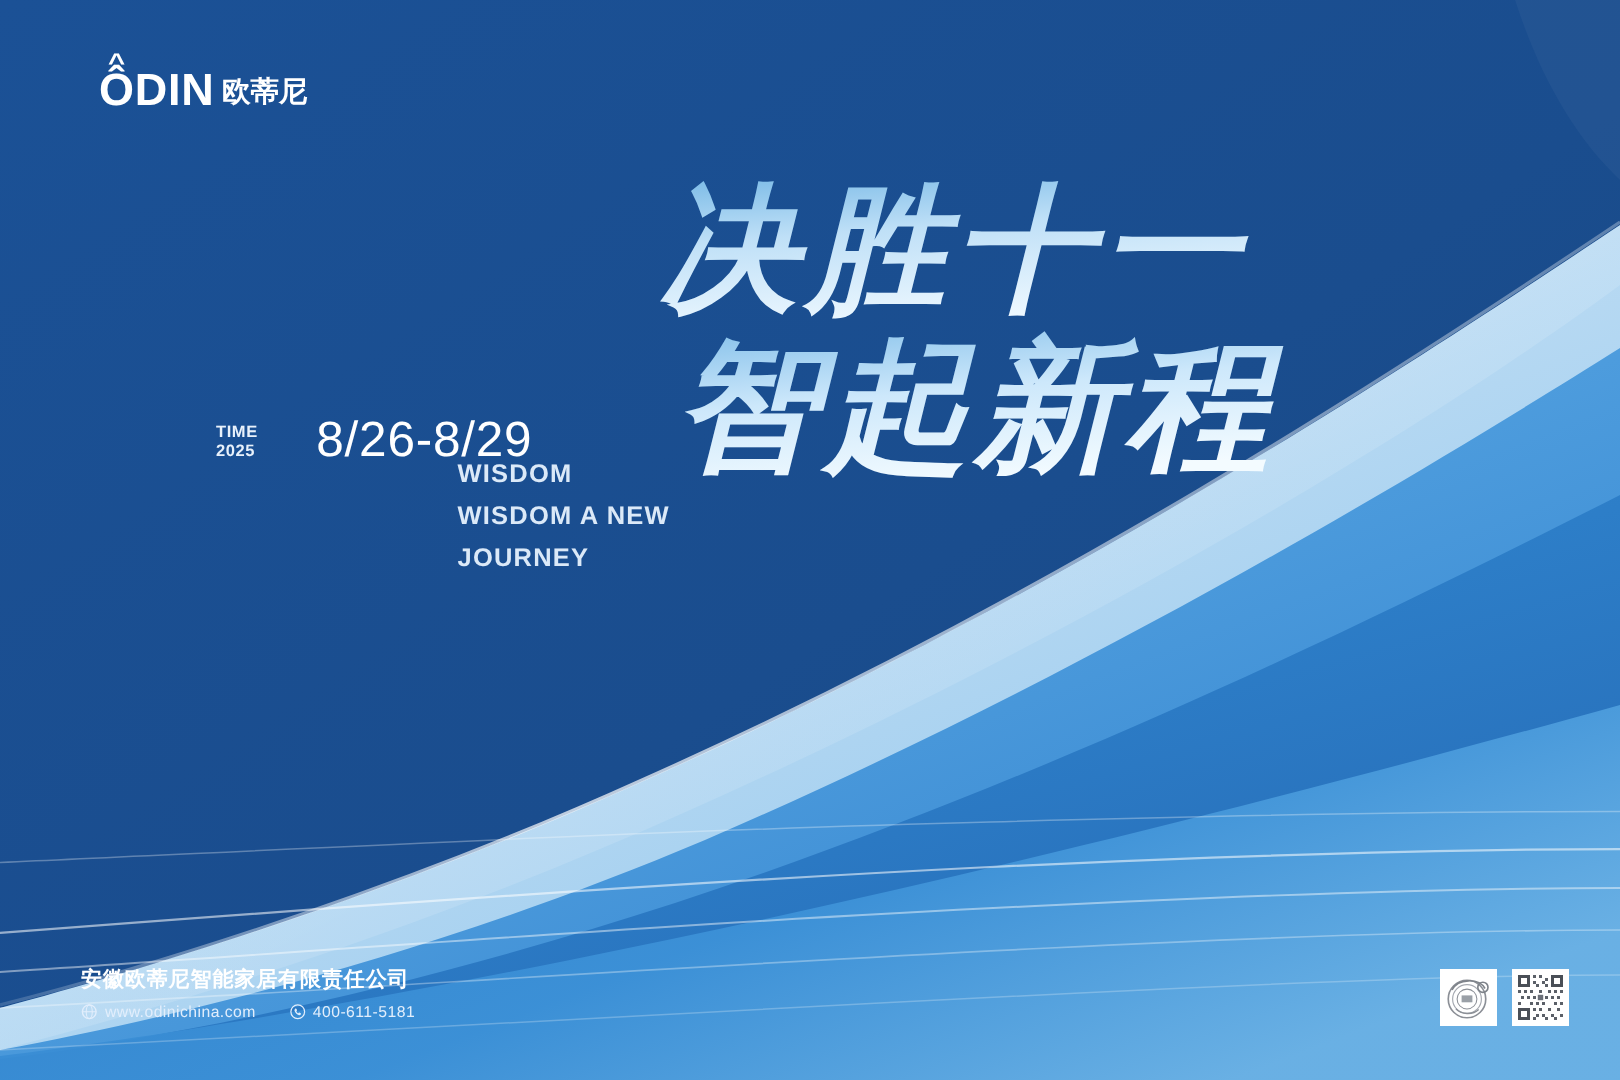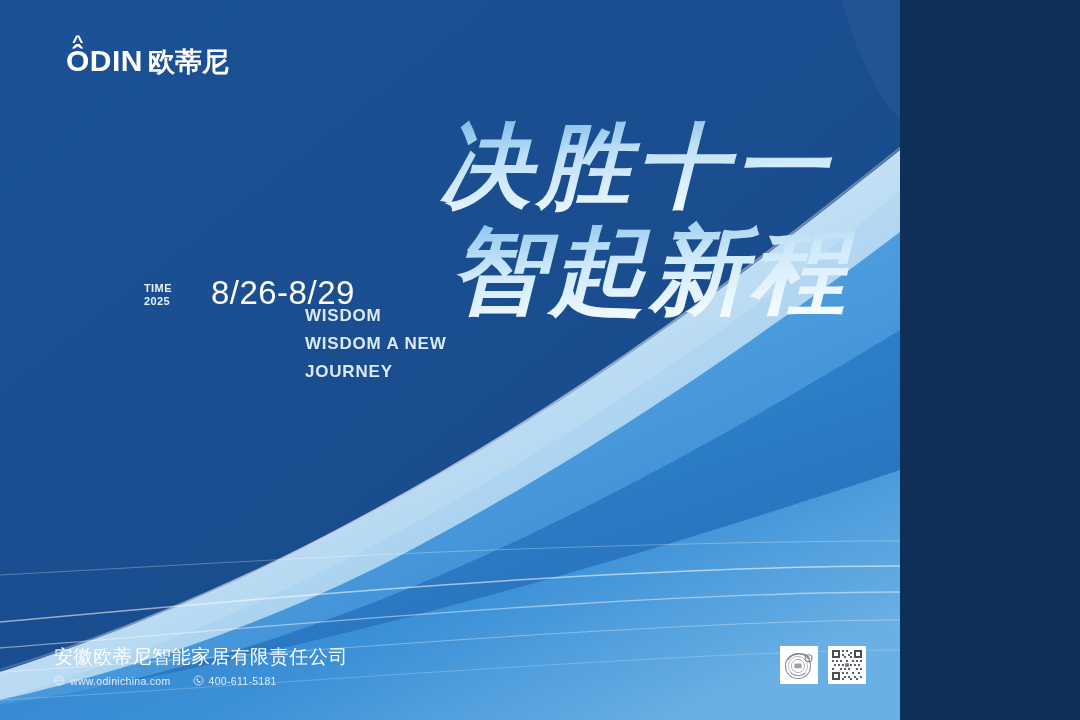--- a/index.html
+++ b/index.html
@@ -3,21 +3,21 @@
 <meta charset="utf-8">
 <title>ODIN Event Poster</title>
 <style>
   html, body {
     margin: 0;
     padding: 0;
     background: #0d2f58;
   }
   #poster {
     position: relative;
-    width: 900px;
+    width: 1080px;
     height: 720px;
     overflow: hidden;
     background: #a21caf;
     font-family: "Liberation Sans", "DejaVu Sans", sans-serif;
     -webkit-font-smoothing: antialiased;
   }
 
   
   .bg-layer {
     position: absolute;
@@ -53,21 +53,21 @@
     content: "^";
     position: absolute;
     top: -13px;
     left: 50%;
     transform: translateX(-50%) scaleX(1.15);
     font-size: 17px;
     font-weight: 700;
     line-height: 1;
   }
   .logo-cn {
-    font-size: 27px;
+    font-size: 19px;
     font-weight: 700;
     color: #ffffff;
     line-height: 1;
     letter-spacing: 0px;
     font-family: "DejaVu Sans", "Liberation Sans", sans-serif;
   }
 
   
   .headline {
     position: absolute;
@@ -143,22 +143,22 @@
 
   
   .footer {
     position: absolute;
     left: 54px;
     top: 645px;
     z-index: 35;
   }
   .footer-company {
     color: #ffffff;
-    font-size: 19px;
-    font-weight: 400;
+    font-size: 14px;
+    font-weight: 700;
     letter-spacing: 0.6px;
     line-height: 1.2;
     font-family: "DejaVu Sans", "Liberation Sans", sans-serif;
   }
   .footer-contacts {
     margin-top: 7px;
     display: flex;
     gap: 22px;
   }
   .contact {

